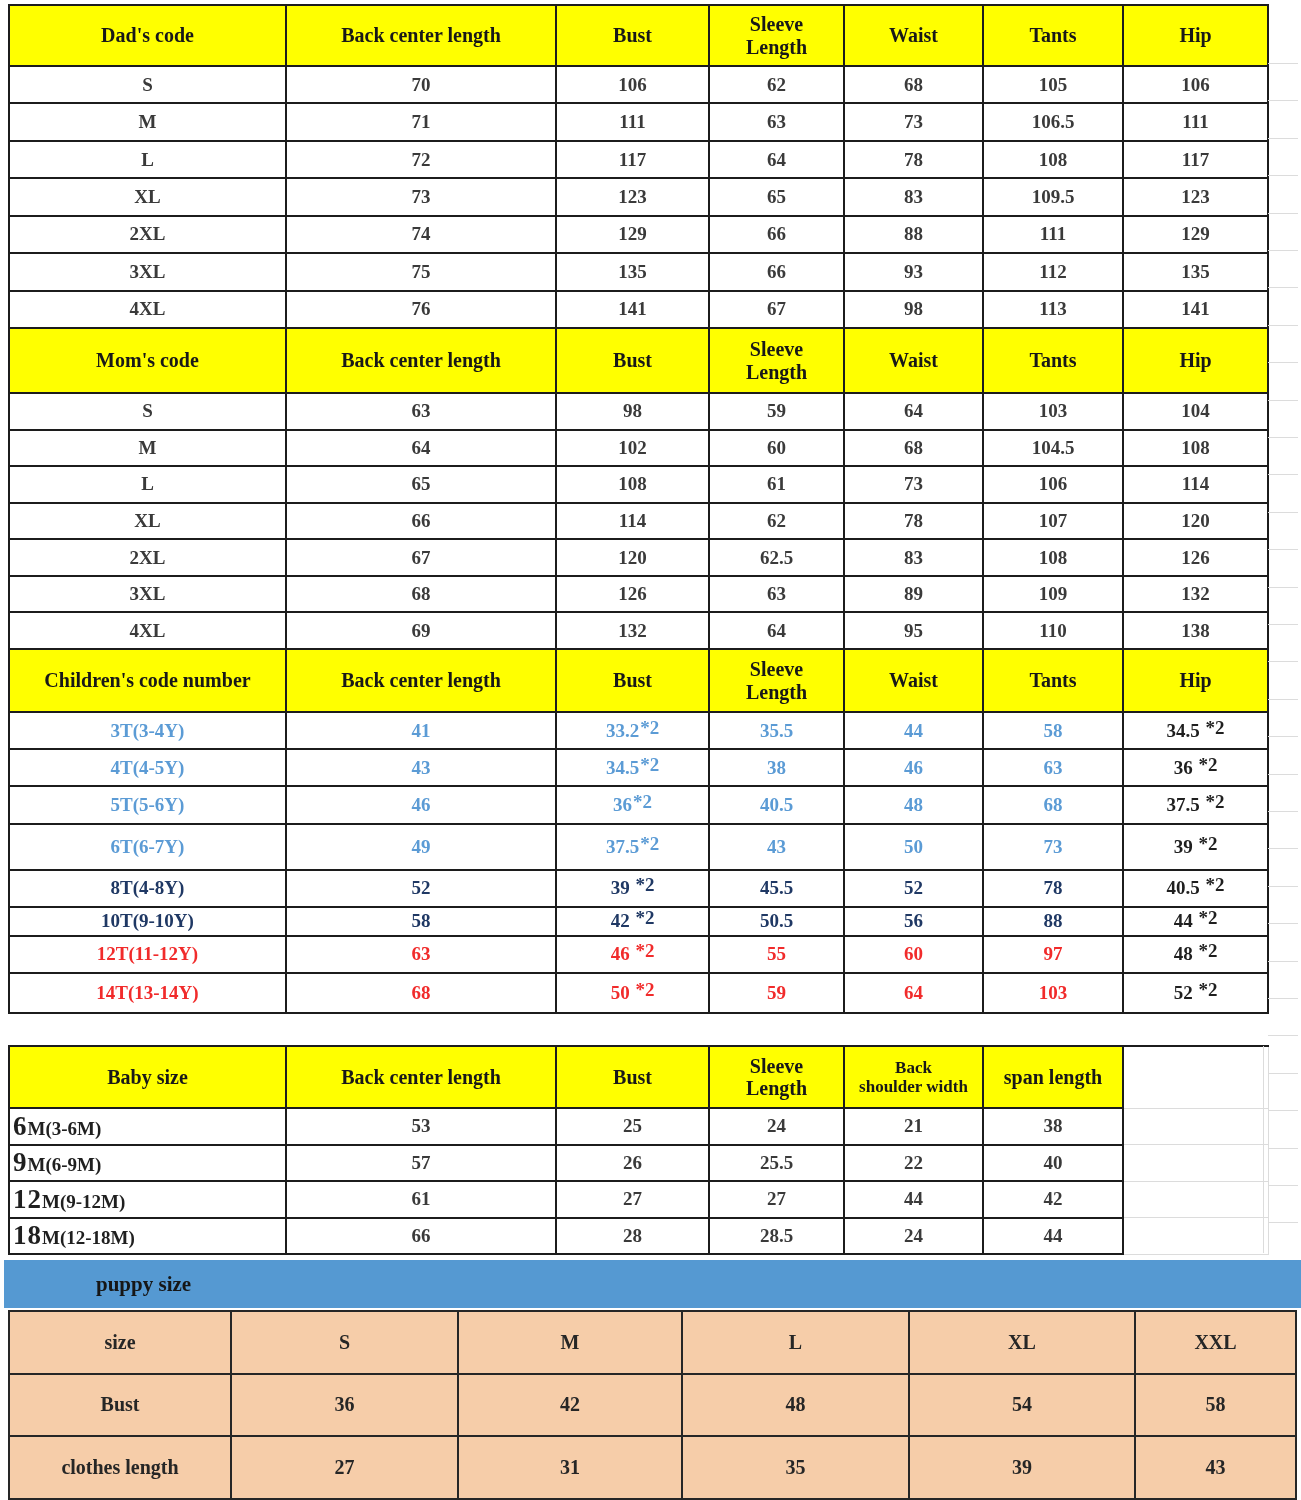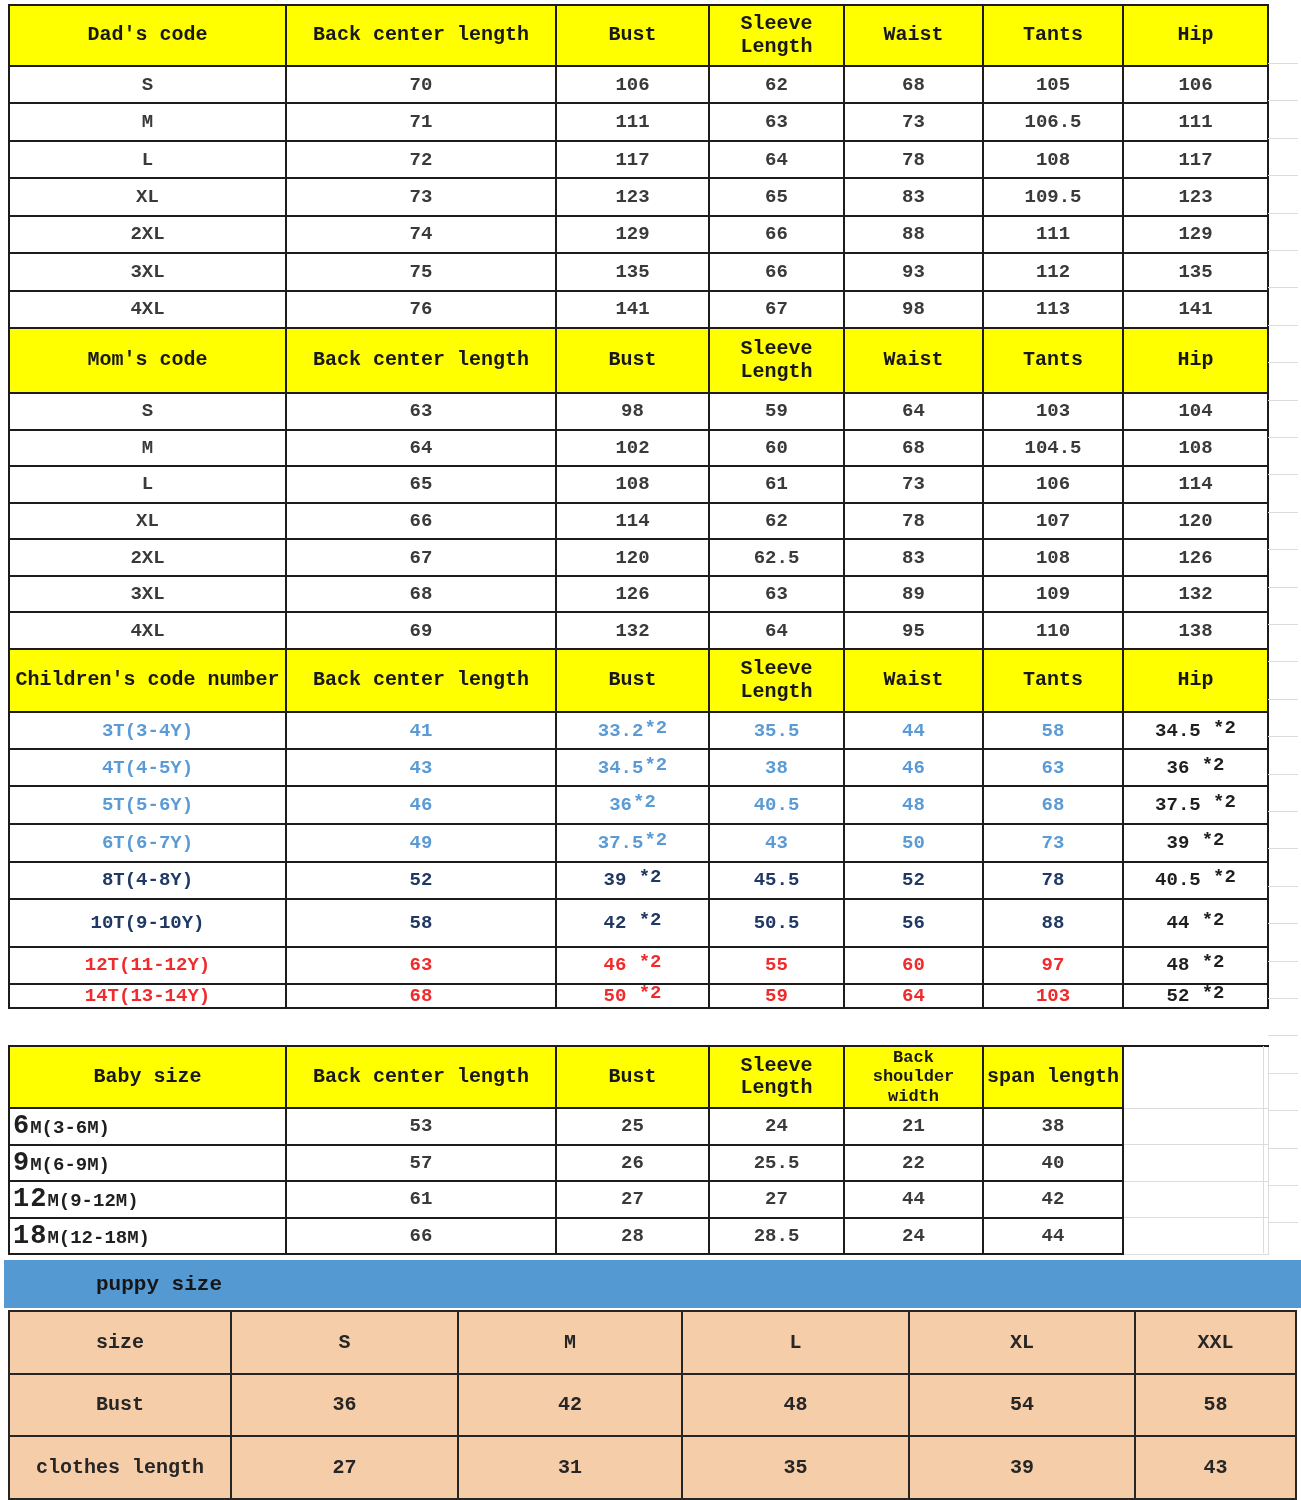--- a/index.html
+++ b/index.html
@@ -1,18 +1,18 @@
 <!DOCTYPE html>
 <html><head>
 <meta charset="utf-8">
 <style>
   html,body{margin:0;padding:0;background:#ffffff;}
   .canvas{
     position:relative;width:1301px;height:1500px;background:#ffffff;
-    font-family:Liberation Mono, monospace;overflow:hidden;
+    font-family:Liberation Serif, serif;overflow:hidden;
   }
   .sec{position:absolute;left:8px;}
   table.grid{border-collapse:collapse;table-layout:fixed;}
   .grid td{
     border:2px solid var(--border);text-align:center;vertical-align:middle;
     padding:0;overflow:hidden;
   }
   .grid td.head{
     background:var(--headerBg);font-weight:bold;font-size:20px;color:#181818;
     white-space:pre-line;line-height:1.12;
@@ -265,57 +265,57 @@
           </tr>
           <tr style="height: 37.22px;">
             <td class="val blue">5T(5-6Y)</td>
             <td class="val blue">46</td>
             <td class="val blue"><span>36</span><span class="sup">*2</span></td>
             <td class="val blue">40.5</td>
             <td class="val blue">48</td>
             <td class="val blue">68</td>
             <td class="val black"><span>37.5 </span><span class="sup">*2</span></td>
           </tr>
-          <tr style="height: 38px; border-radius: 7px;">
+          <tr style="height: 46px; border-radius: 7px;">
             <td class="val blue">6T(6-7Y)</td>
             <td class="val blue">49</td>
             <td class="val blue"><span>37.5</span><span class="sup">*2</span></td>
             <td class="val blue">43</td>
             <td class="val blue">50</td>
             <td class="val blue">73</td>
             <td class="val black"><span>39 </span><span class="sup">*2</span></td>
           </tr>
           <tr style="height: 37.22px;">
             <td class="val navy">8T(4-8Y)</td>
             <td class="val navy">52</td>
             <td class="val navy"><span>39 </span><span class="sup">*2</span></td>
             <td class="val navy">45.5</td>
             <td class="val navy">52</td>
             <td class="val navy">78</td>
             <td class="val black"><span>40.5 </span><span class="sup">*2</span></td>
           </tr>
-          <tr style="height: 48px;">
+          <tr style="height: 29px;">
             <td class="val navy">10T(9-10Y)</td>
             <td class="val navy">58</td>
             <td class="val navy"><span>42 </span><span class="sup">*2</span></td>
             <td class="val navy">50.5</td>
             <td class="val navy">56</td>
             <td class="val navy">88</td>
             <td class="val black"><span>44 </span><span class="sup">*2</span></td>
           </tr>
           <tr style="height: 37.22px;">
             <td class="val red">12T(11-12Y)</td>
             <td class="val red">63</td>
             <td class="val red"><span>46 </span><span class="sup">*2</span></td>
             <td class="val red">55</td>
             <td class="val red">60</td>
             <td class="val red">97</td>
             <td class="val black"><span>48 </span><span class="sup">*2</span></td>
           </tr>
-          <tr style="height: 24px;">
+          <tr style="height: 40px;">
             <td class="val red">14T(13-14Y)</td>
             <td class="val red">68</td>
             <td class="val red"><span>50 </span><span class="sup">*2</span></td>
             <td class="val red">59</td>
             <td class="val red">64</td>
             <td class="val red">103</td>
             <td class="val black"><span>52 </span><span class="sup">*2</span></td>
           </tr>
         </tbody>
       </table>

